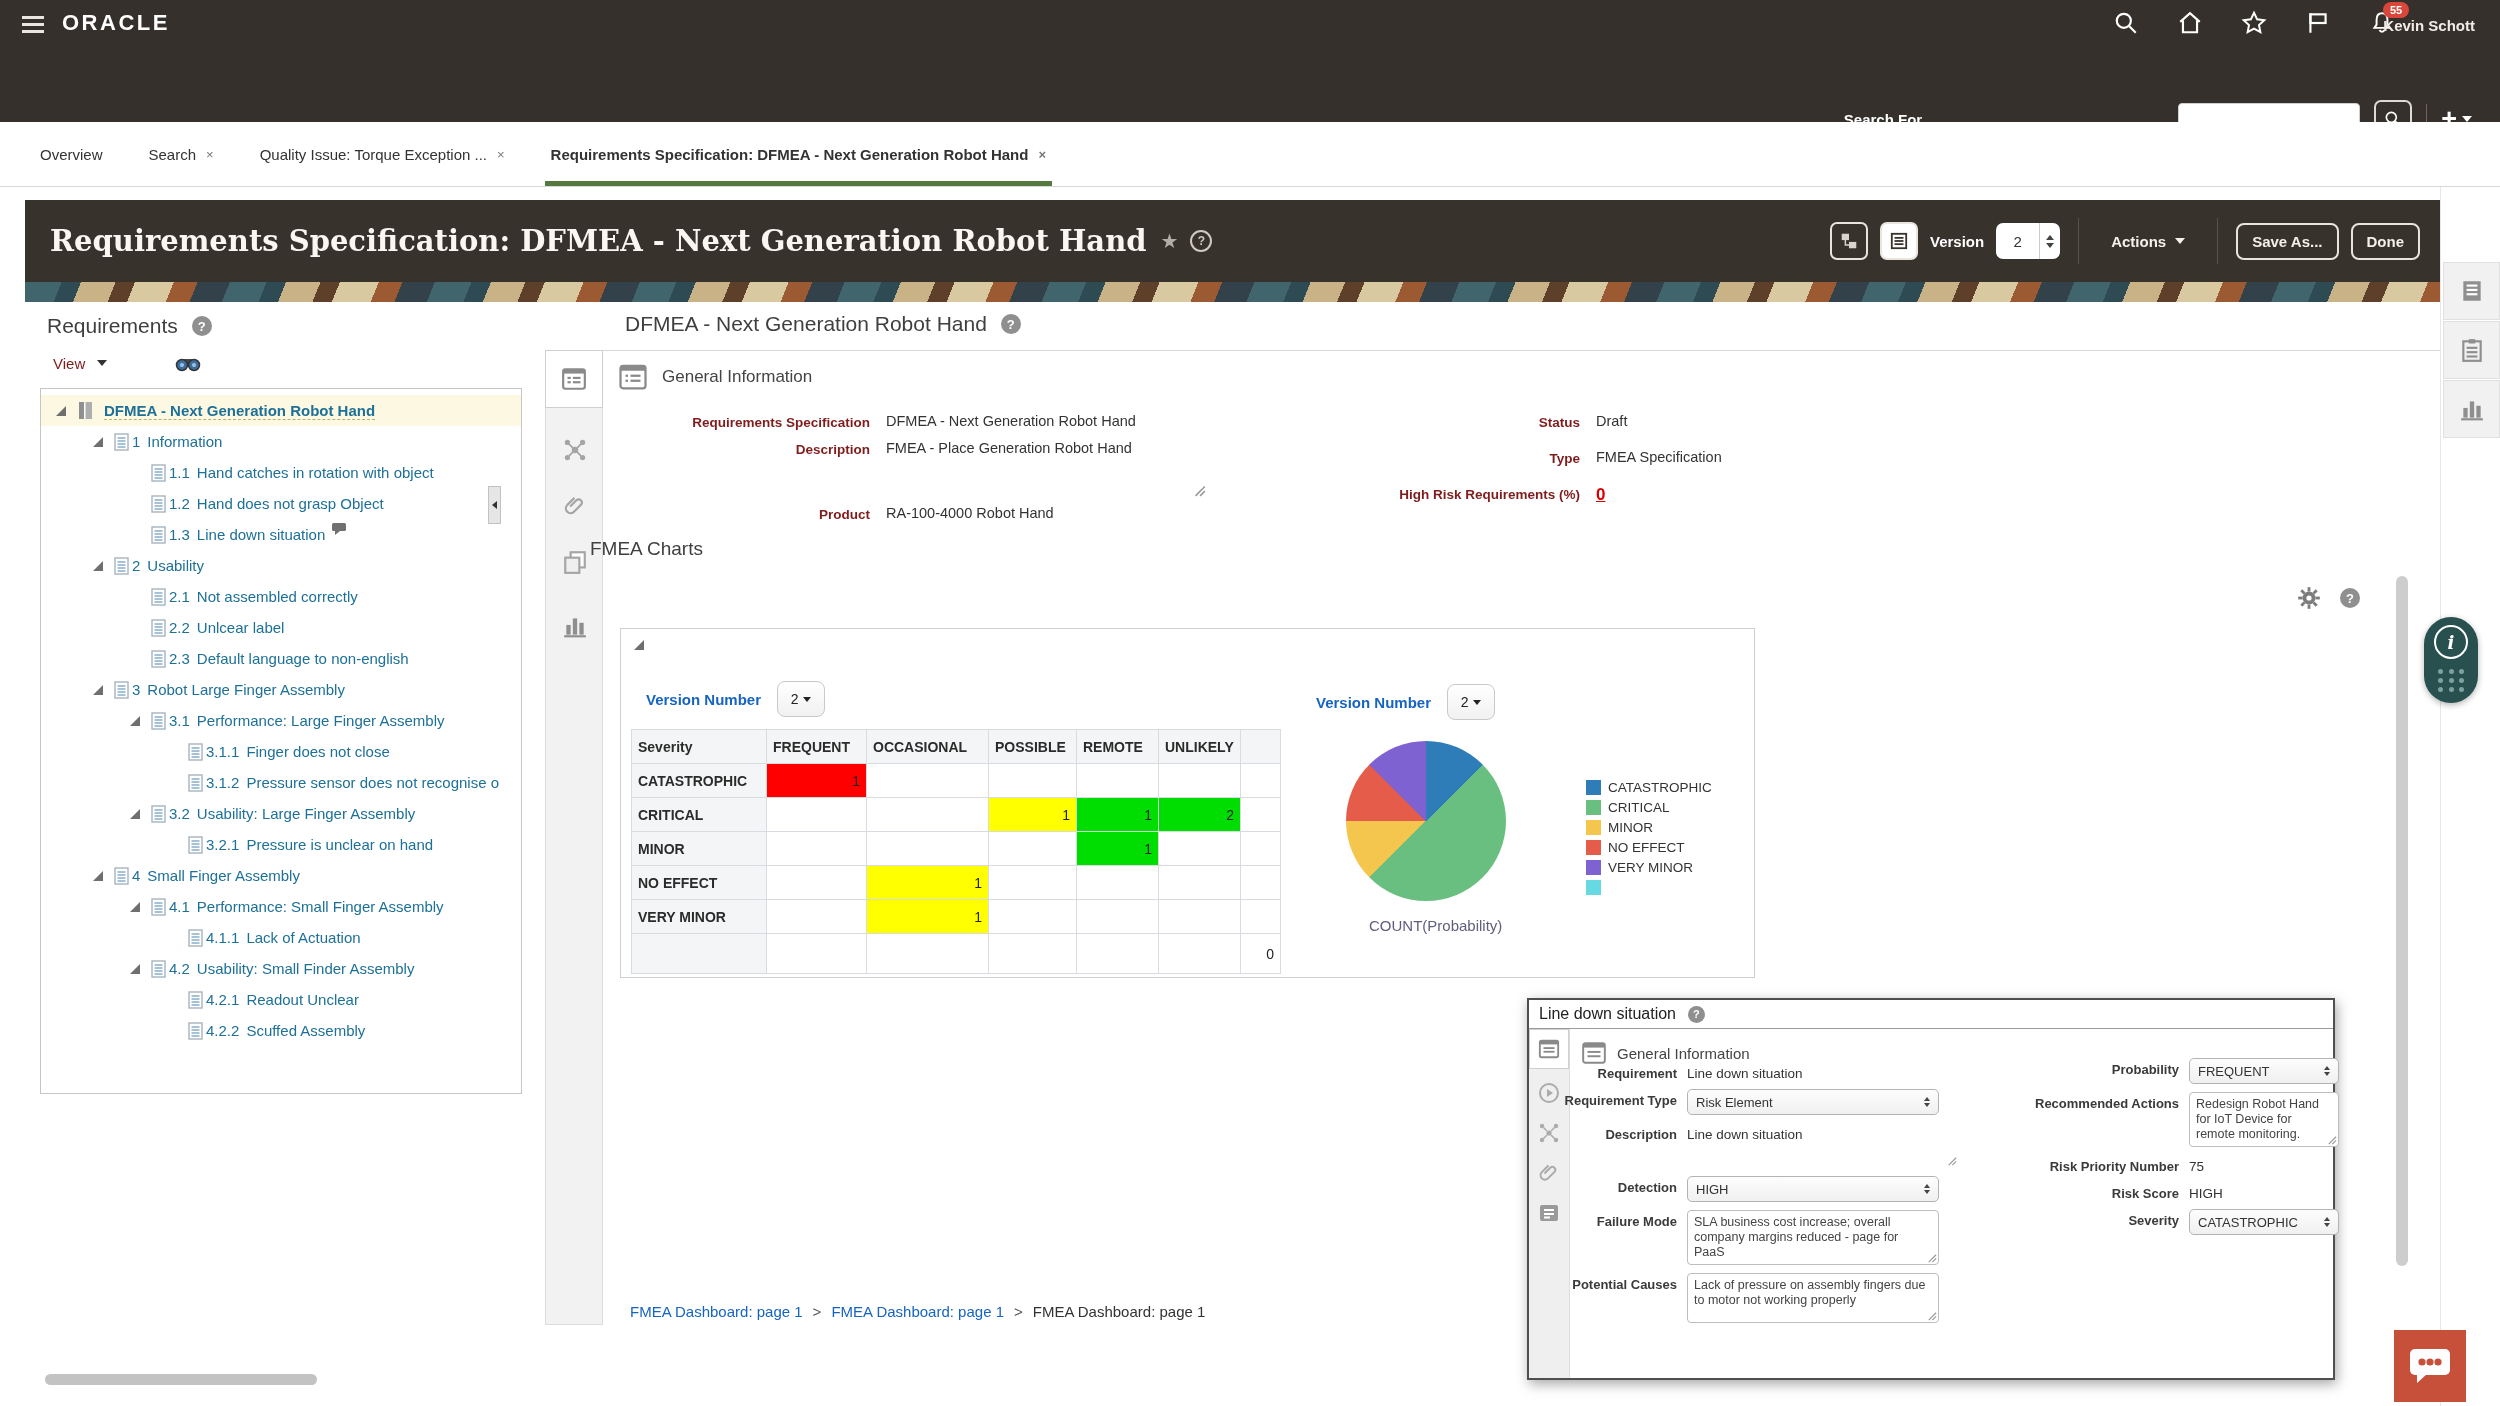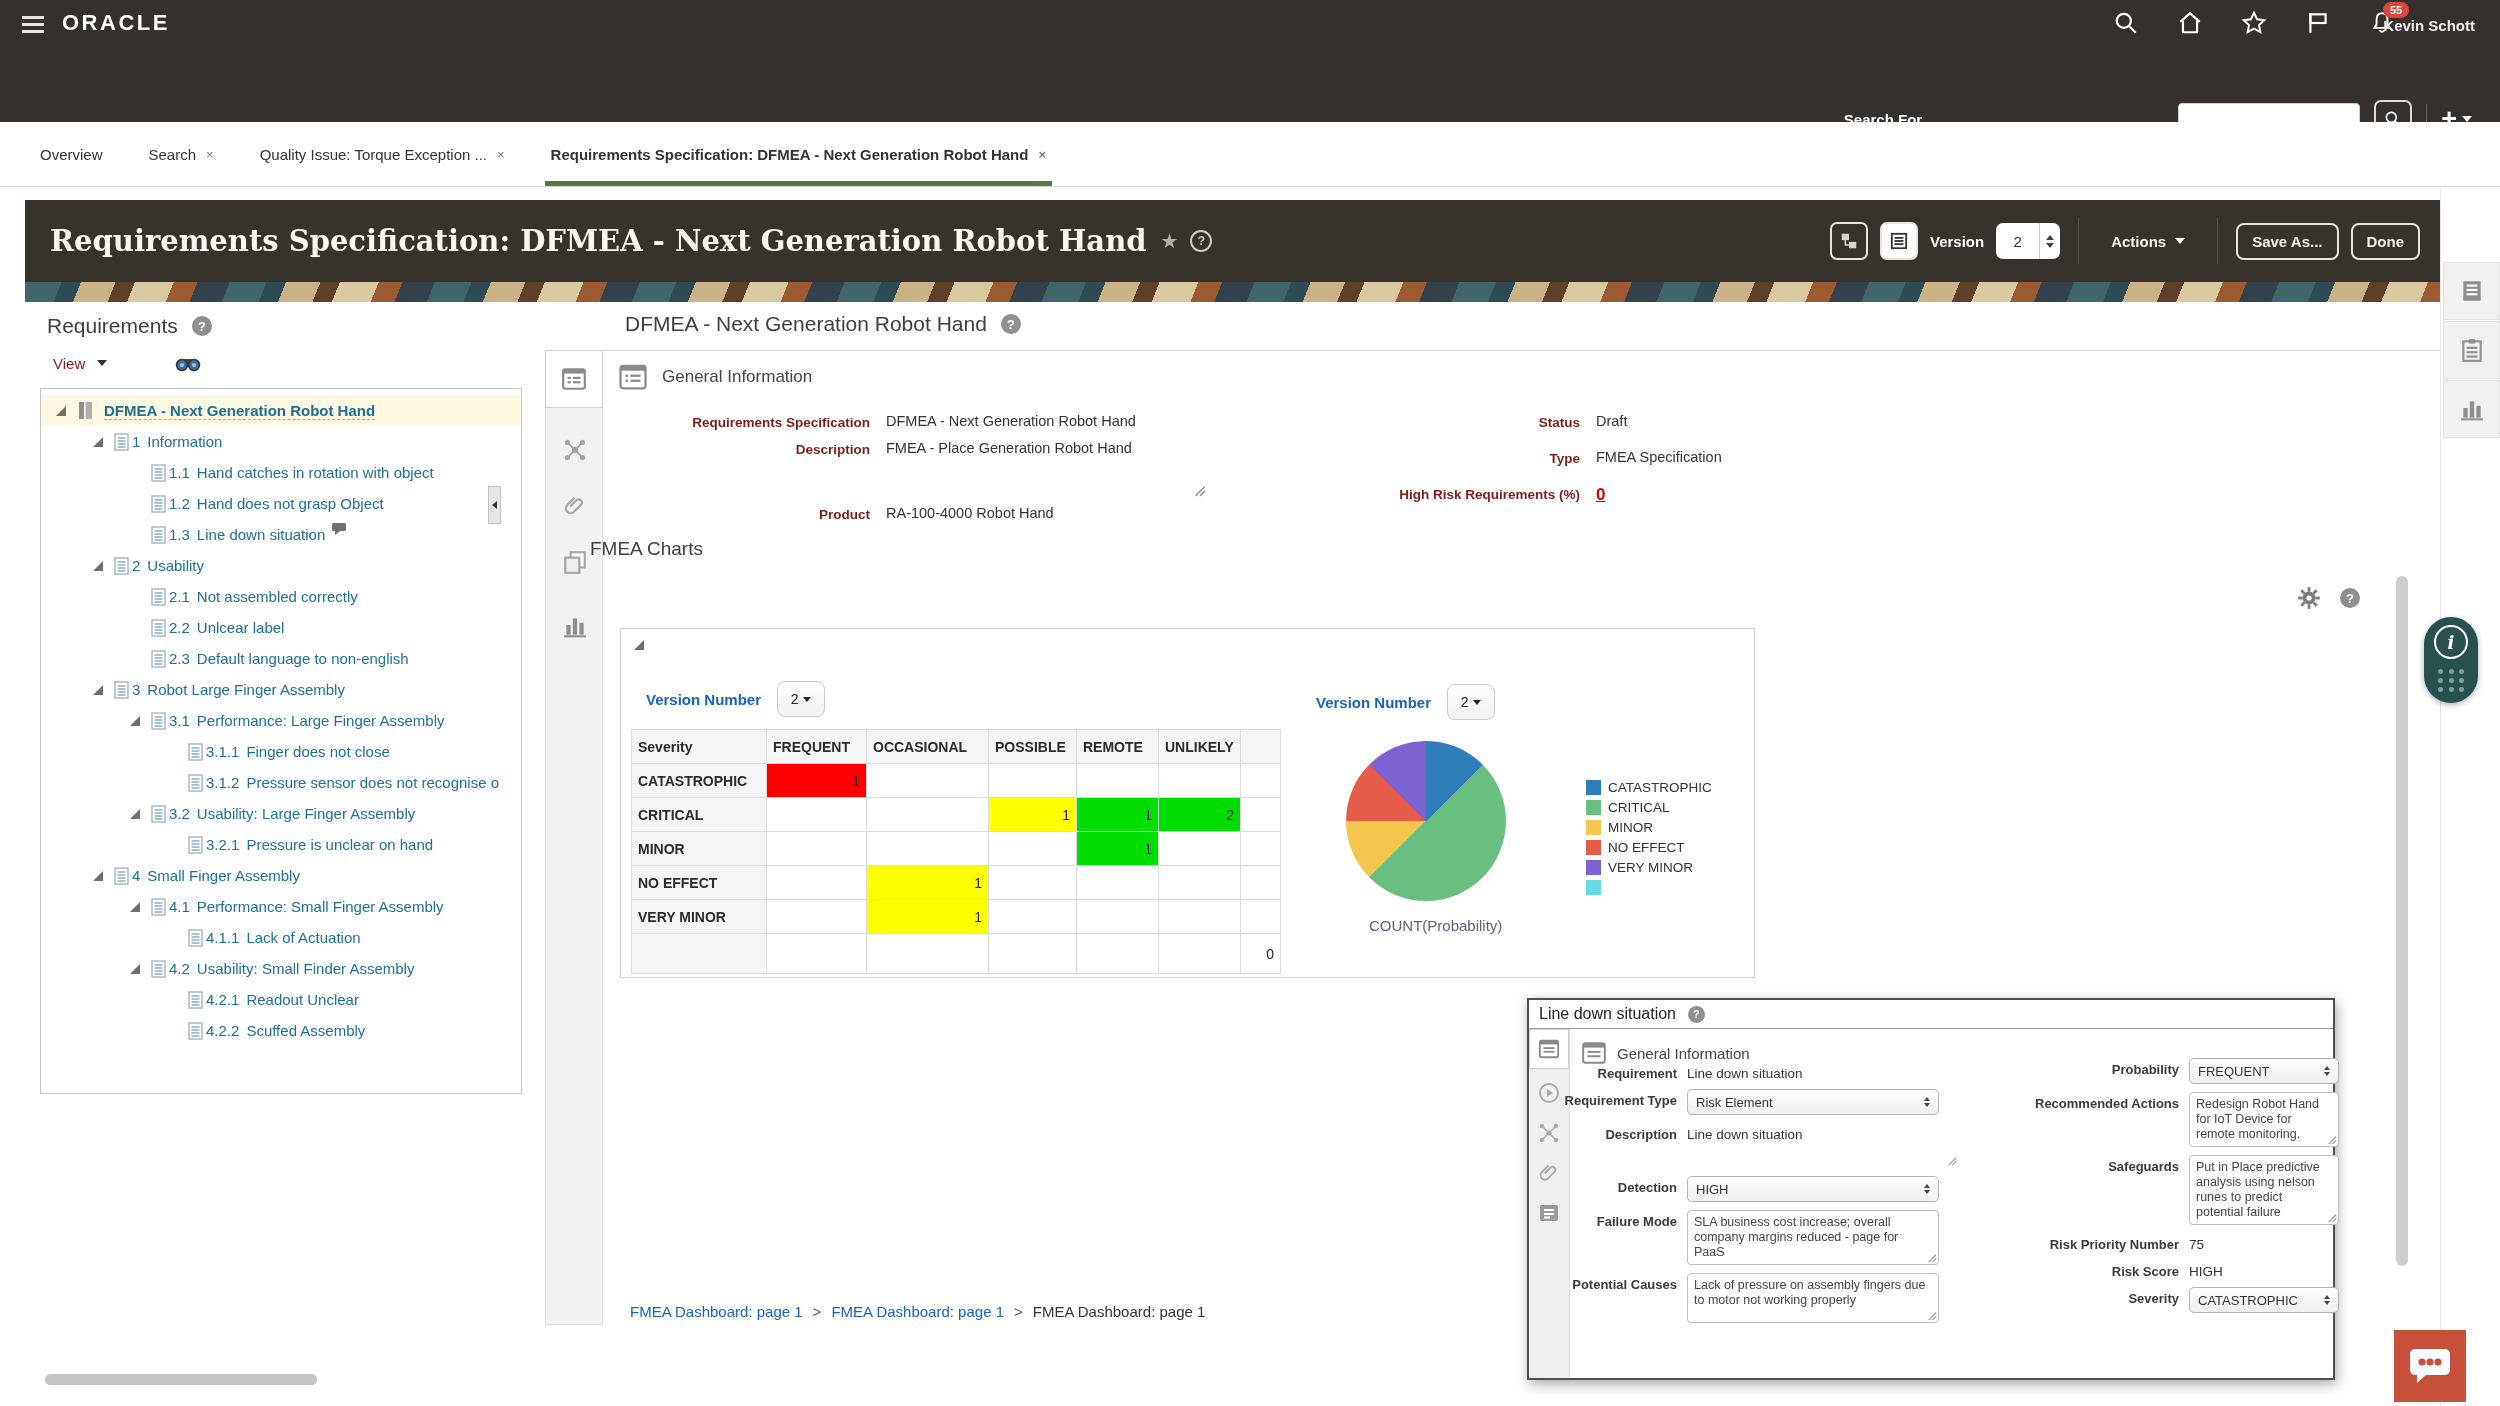--- a/index.html
+++ b/index.html
@@ -965,27 +965,20 @@
           </div>
         </div>
         <div class="dfrow">
           <div class="dflabel r">Recommended Actions</div>
           <div class="dta" style="width: 150px; min-height: 52px;"><span>Redesign Robot Hand for IoT Device for remote monitoring.</span><svg width="11" height="11" viewBox="0 0 12 12">
               <line x1="3" y1="11" x2="11" y2="3" stroke="#9a9a9a" stroke-width="1.3"></line>
               <line x1="7" y1="11" x2="11" y2="7" stroke="#9a9a9a" stroke-width="1.3"></line>
             </svg></div>
         </div>
         <div class="dfrow">
-          <div class="dflabel r">Safeguards</div>
-          <div class="dta" style="width: 150px; min-height: 52px;"><span>Put in Place predictive analysis using nelson runes to predict potential failure</span><svg width="11" height="11" viewBox="0 0 12 12">
-              <line x1="3" y1="11" x2="11" y2="3" stroke="#9a9a9a" stroke-width="1.3"></line>
-              <line x1="7" y1="11" x2="11" y2="7" stroke="#9a9a9a" stroke-width="1.3"></line>
-            </svg></div>
-        </div>
-        <div class="dfrow">
           <div class="dflabel r">Risk Priority Number</div>
           <div class="dstatic">75</div>
         </div>
         <div class="dfrow">
           <div class="dflabel r">Risk Score</div>
           <div class="dstatic">HIGH</div>
         </div>
         <div class="dfrow">
           <div class="dflabel r">Severity</div>
           <div class="dsel" style="width: 150px;">

